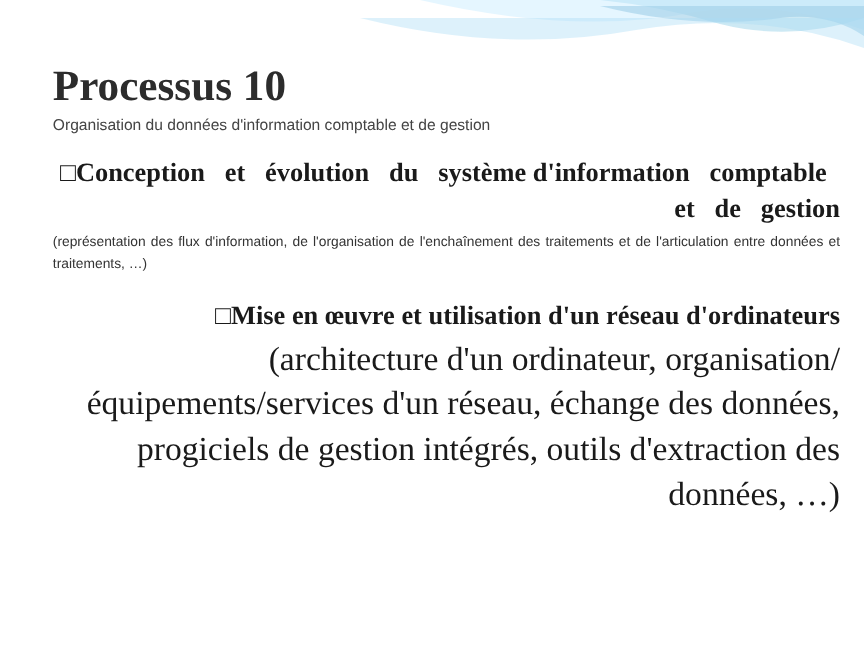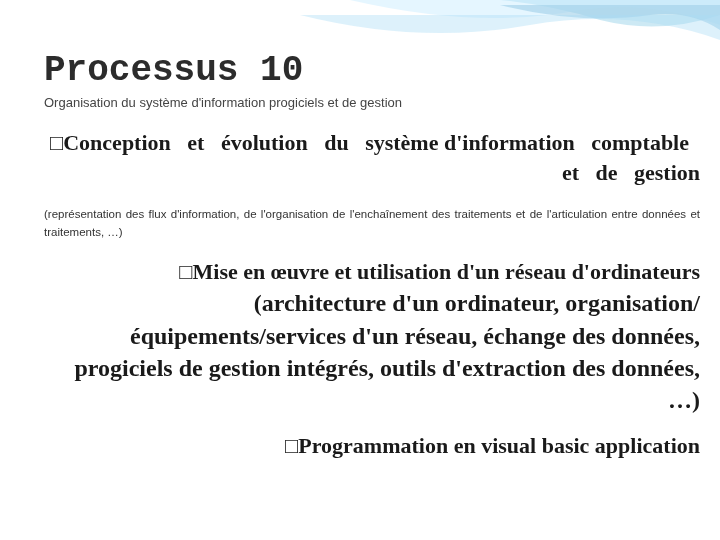--- a/index.html
+++ b/index.html
@@ -38,21 +38,21 @@
       top: 50px;
       left: 44px;
       right: 20px;
       bottom: 10px;
     }
 
     .title {
       font-size: 36px;
       font-weight: bold;
       color: #2c2c2c;
-      font-family: Liberation Mono, monospace;
+      font-family: Liberation Serif, serif;
       margin-bottom: 4px;
     }
 
     .subtitle {
       font-size: 13px;
       color: #444;
       font-family: Arial, sans-serif;
       margin-bottom: 18px;
     }
 
@@ -67,61 +67,56 @@
       font-family: Georgia, serif;
       line-height: 1.35;
       text-align: right;
     }
 
     .section-body {
       font-size: 11.5px;
       color: #333;
       font-family: Arial, sans-serif;
       line-height: 1.5;
-      margin-top: 19px;
+      margin-top: 6px;
       text-align: justify;
     }
 
     .heading-normal {
-      font-weight: bold;
-      font-size: 24px;
+      font-weight: normal;
+      font-size: 28px;
     }
   </style>
 </head>
 <body>
 
 <div class="top-decoration">
   <svg class="wave-svg" width="720" height="80" viewBox="0 0 720 80" xmlns="http://www.w3.org/2000/svg">
     <path d="M400,0 Q500,-10 600,20 Q660,35 720,15 L720,0 Z" fill="#b8dff0" opacity="0.7"></path>
     <path d="M350,0 Q480,30 580,10 Q650,0 720,25 L720,0 L350,0 Z" fill="#cceeff" opacity="0.5"></path>
     <path d="M500,5 Q580,25 650,15 Q690,10 720,30 L720,5 Z" fill="#9ecfe8" opacity="0.6"></path>
     <path d="M300,15 Q420,45 530,25 Q630,8 720,40 L720,15 L300,15 Z" fill="#aaddf5" opacity="0.4"></path>
   </svg>
 </div>
 
 <div class="content">
 
   <div class="title">Processus 10</div>
-  <div class="subtitle">Organisation du système d'information progiciels et de gestion</div>
+  <div class="subtitle">Organisation du données d'information comptable et de gestion</div>
 
   <div class="section">
     <div class="section-heading">
       □<span>Conception &nbsp; et &nbsp; évolution &nbsp; du &nbsp; système d'information &nbsp; comptable &nbsp; et &nbsp; de &nbsp; gestion</span>
     </div>
     <div class="section-body">
       (représentation des flux d'information, de l'organisation de l'enchaînement des traitements et de l'articulation entre données et traitements, …)
     </div>
   </div>
 
   <div class="section">
     <div class="section-heading">
       □<span>Mise en œuvre et utilisation d'un réseau d'ordinateurs</span><span class="heading-normal"> &nbsp;(architecture d'un ordinateur, organisation/équipements/services d'un réseau, échange des données, progiciels de gestion intégrés, outils d'extraction des données, …)</span>
     </div>
   </div>
 
 
-  <div class="section">
-    <div class="section-heading">
-      □<span>Programmation en visual basic application</span>
-    </div>
-  </div>
 
 </div>
 
 </body></html>

